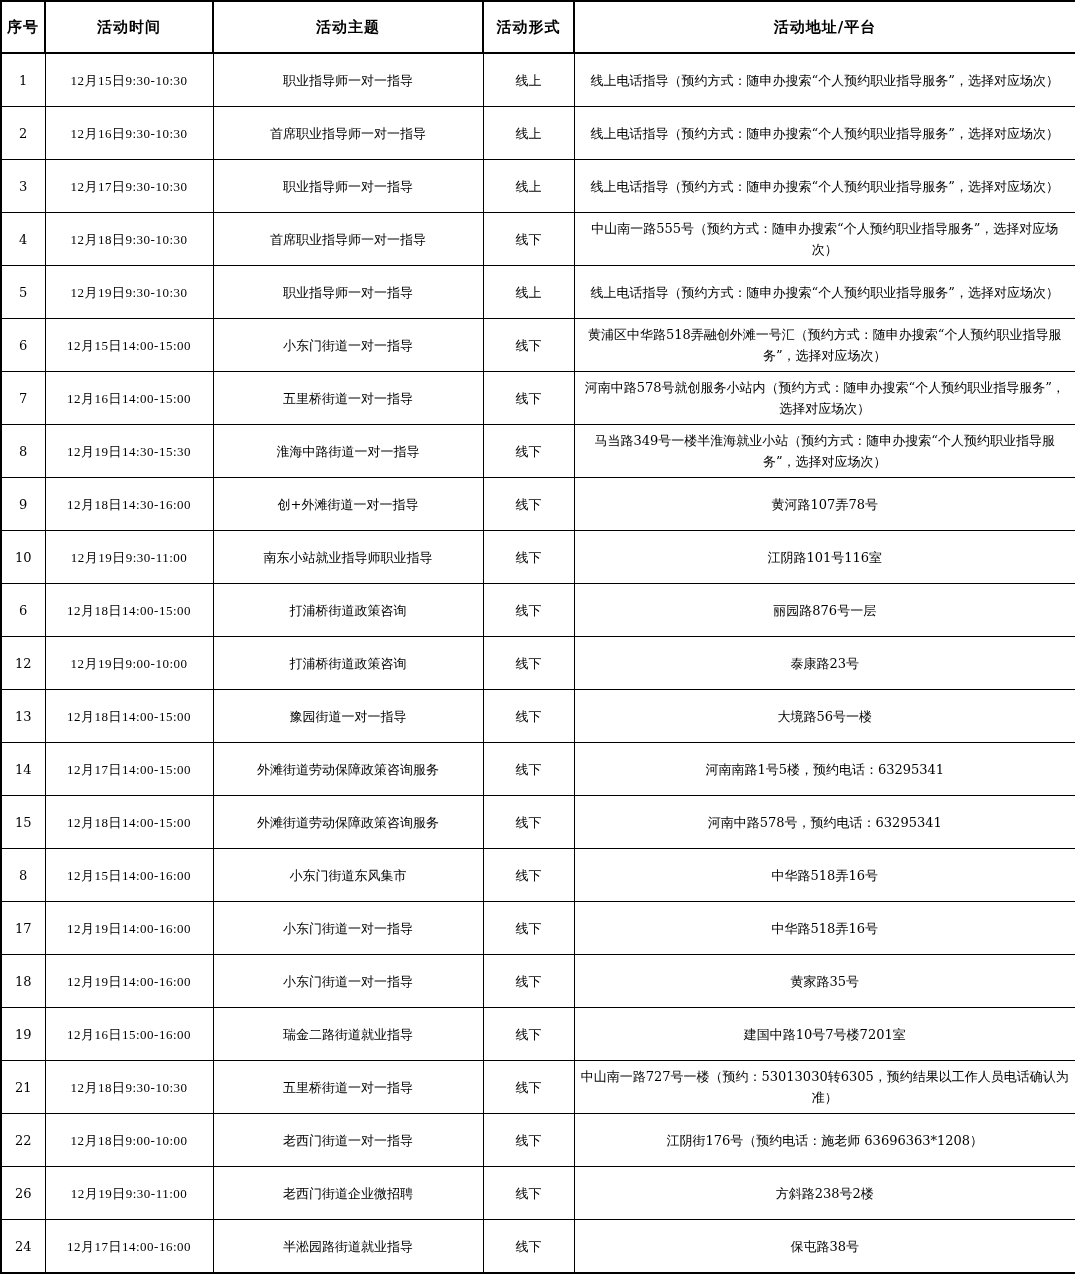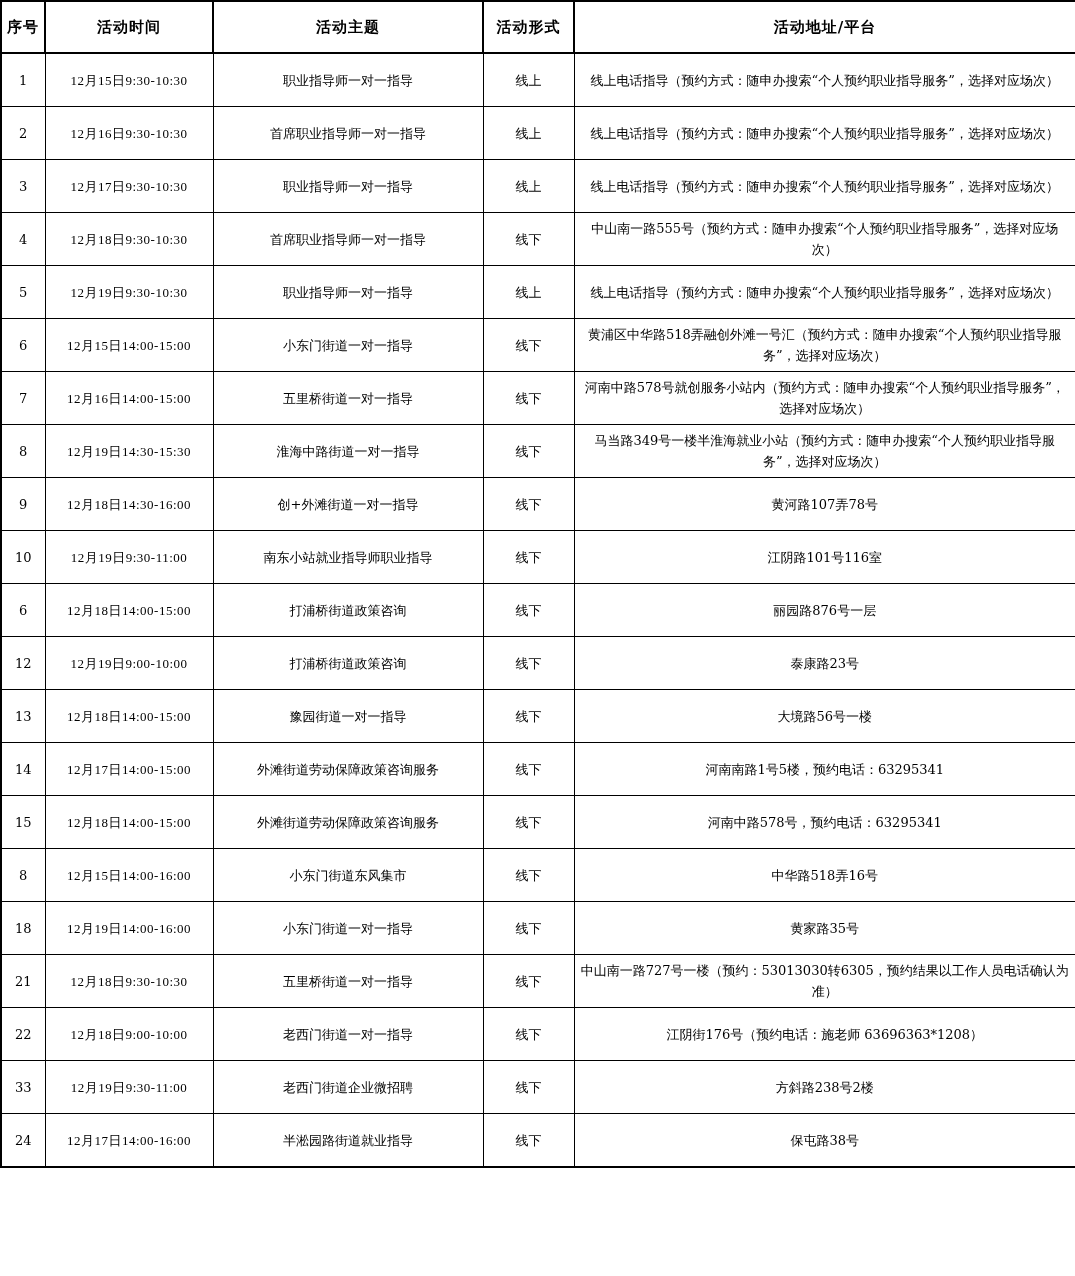--- a/index.html
+++ b/index.html
@@ -177,42 +177,56 @@
           <td class="col5">河南中路578号，预约电话：63295341</td>
         </tr>
         <tr>
           <td class="col1">8</td>
           <td class="col2">12月15日14:00-16:00</td>
           <td class="col3">小东门街道东风集市</td>
           <td class="col4">线下</td>
           <td class="col5">中华路518弄16号</td>
         </tr>
         <tr>
+          <td class="col1">17</td>
+          <td class="col2">12月19日14:00-16:00</td>
+          <td class="col3">小东门街道一对一指导</td>
+          <td class="col4">线下</td>
+          <td class="col5">中华路518弄16号</td>
+        </tr>
+        <tr>
           <td class="col1">18</td>
           <td class="col2">12月19日14:00-16:00</td>
           <td class="col3">小东门街道一对一指导</td>
           <td class="col4">线下</td>
           <td class="col5">黄家路35号</td>
         </tr>
         <tr>
+          <td class="col1">19</td>
+          <td class="col2">12月16日15:00-16:00</td>
+          <td class="col3">瑞金二路街道就业指导</td>
+          <td class="col4">线下</td>
+          <td class="col5">建国中路10号7号楼7201室</td>
+        </tr>
+        <tr>
           <td class="col1">21</td>
           <td class="col2">12月18日9:30-10:30</td>
           <td class="col3">五里桥街道一对一指导</td>
           <td class="col4">线下</td>
           <td class="col5">中山南一路727号一楼（预约：53013030转6305，预约结果以工作人员电话确认为准）</td>
         </tr>
         <tr>
           <td class="col1">22</td>
           <td class="col2">12月18日9:00-10:00</td>
           <td class="col3">老西门街道一对一指导</td>
           <td class="col4">线下</td>
           <td class="col5">江阴街176号（预约电话：施老师 63696363*1208）</td>
         </tr>
         <tr>
-          <td class="col1">33</td>
+          <td class="col1">26</td>
           <td class="col2">12月19日9:30-11:00</td>
           <td class="col3">老西门街道企业微招聘</td>
           <td class="col4">线下</td>
           <td class="col5">方斜路238号2楼</td>
         </tr>
         <tr>
           <td class="col1">24</td>
           <td class="col2">12月17日14:00-16:00</td>
           <td class="col3">半淞园路街道就业指导</td>
           <td class="col4">线下</td>

